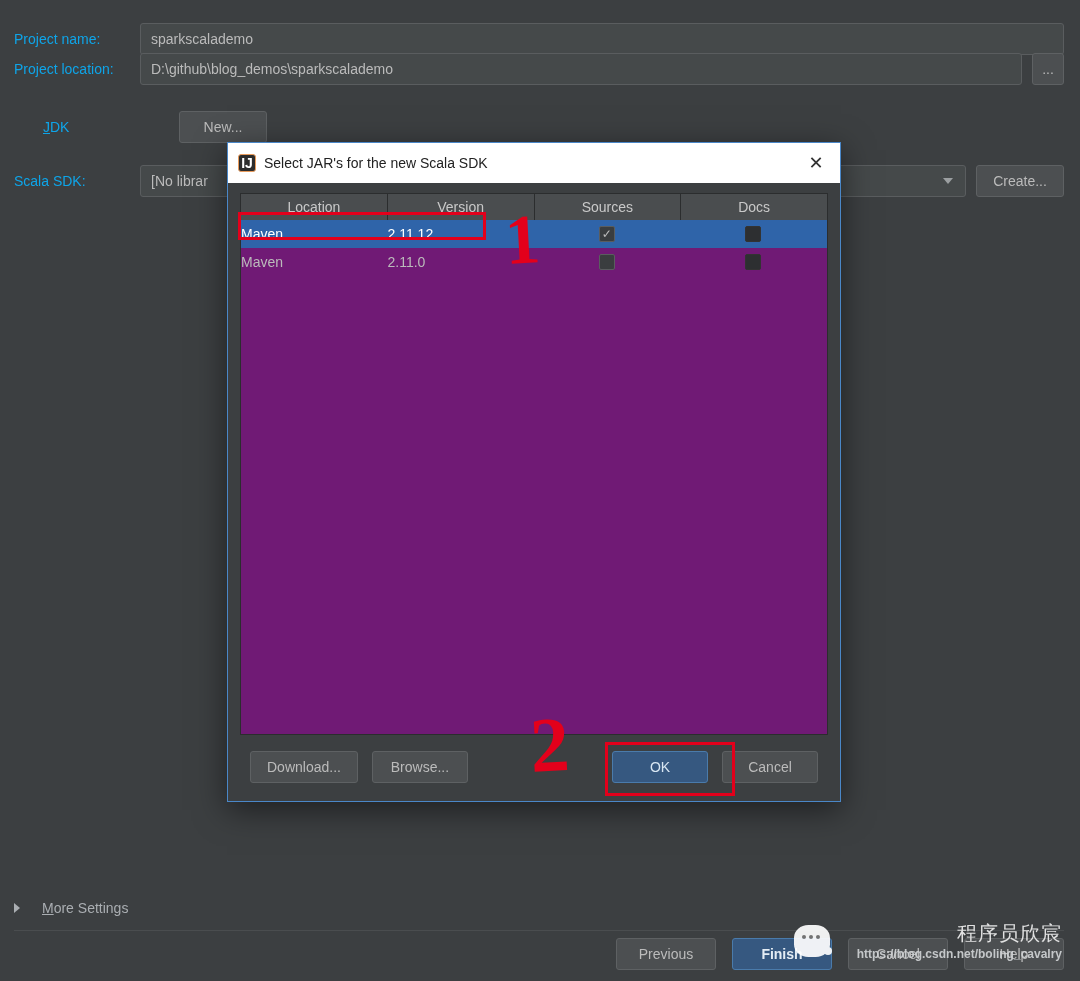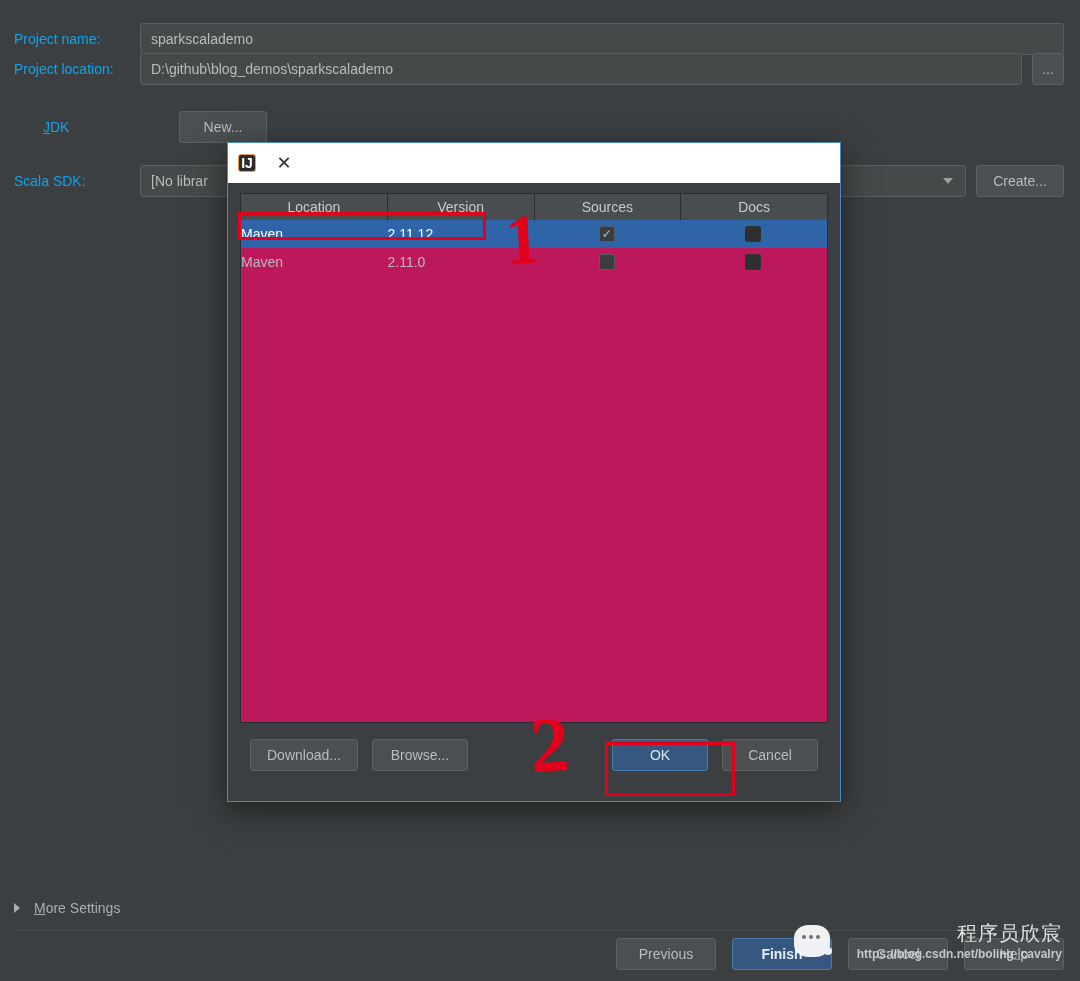--- a/index.html
+++ b/index.html
@@ -87,21 +87,21 @@
   .titlebar .ij-ico{
     width:18px;height:18px;background:#2c2c2c;border-radius:3px;display:flex;align-items:center;justify-content:center;margin-right:8px;color:#fff;font-weight:bold;font-size:14px;border:1px solid #e89b5c;
   }
   .titlebar .title{flex:1;}
   .titlebar .close{
     width:40px;height:100%;display:flex;align-items:center;justify-content:center;color:#333;font-size:18px;
   }
   .modal-body{ flex:1; padding:10px 12px 0 12px; display:flex; flex-direction:column;}
   .grid{
     border:1px solid #2b2d2e;
-    background:#be185d;
+    background:#701a75;
     flex:1;
     display:flex;flex-direction:column;
     overflow:hidden;
   }
   .gridhead{
     display:flex; height:26px;
     background:#4a4d4f;
   }
   .gridhead div{
     flex:1;text-align:center;color:#c9c9c9;line-height:26px;border-right:1px solid #2b2d2e;
@@ -114,41 +114,41 @@
   .row .cell{flex:1;display:flex;align-items:center;border-right:1px solid transparent;color:inherit;}
   .row .cell.center{justify-content:center;padding-left:0;}
   .chk{
     width:16px;height:16px;border:1px solid #5a5d5f;border-radius:2px;display:flex;align-items:center;justify-content:center;background:#3a3d3f;
   }
   .chk.on::after{content:"✓";font-size:12px;color:#bbb;}
   .chk.dark{background:#2d2f31;border-color:#333;}
 
   .modal-buttons{
     display:flex; align-items:center;
-    padding:16px 10px 30px 10px;
+    padding:16px 10px 18px 10px;
     gap:14px;
   }
   .spacer{flex:1;}
   .btn{
     height:32px;min-width:96px;padding:0 16px;
     background:#4c4f51;border:1px solid #5e6163;border-radius:3px;color:#bbbbbb;
     display:flex;align-items:center;justify-content:center;font-size:14px;
   }
   .btn.primary{background:#365880;border-color:#4a7bab;color:#d8e6f2;}
 
   
   .ann-rect{position:absolute;border:3px solid #e3001b;pointer-events:none;}
   .ann-num{position:absolute;color:#e3001b;font-weight:900;font-family:"Comic Sans MS",cursive;pointer-events:none;transform:rotate(-3deg);}
   .ann-num.n1{font-size:70px;}
   .ann-num.n2{font-size:78px;}
 
   
   .more{
     position:absolute;left:14px;top:900px;
-    display:flex;align-items:center;gap:14px;color:#aaaeb2;font-size:14px;cursor:pointer;
+    display:flex;align-items:center;gap:22px;color:#aaaeb2;font-size:14px;cursor:pointer;
   }
   .tri{width:0;height:0;border-top:5px solid transparent;border-bottom:5px solid transparent;border-left:6px solid #aaaeb2;}
   .bottom-sep{position:absolute;left:14px;right:16px;top:930px;border-top:1px solid #4a4d4f;}
   .bottom-btns{
     position:absolute;right:16px;top:938px;display:flex;gap:16px;align-items:center;
   }
   .btn.wide{min-width:100px;}
   .btn.finish{background:#365880;border-color:#4a7bab;color:#e3ecf4;font-weight:600;}
 
   
@@ -203,20 +203,21 @@
     <span class="chev"></span>
   </div>
   <div class="side-btn">
     <span>Create...</span>
   </div>
 </div>
 
 <div class="modal">
   <div class="titlebar">
     <span class="ij-ico">IJ</span>
+    <span class="title">Select JAR's for the new Scala SDK</span>
     <span class="close">
       <span>✕</span>
     </span>
   </div>
   <div class="modal-body">
     <div class="grid">
       <div class="gridhead">
         <div>Location</div>
         <div>Version</div>
         <div>Sources</div>

